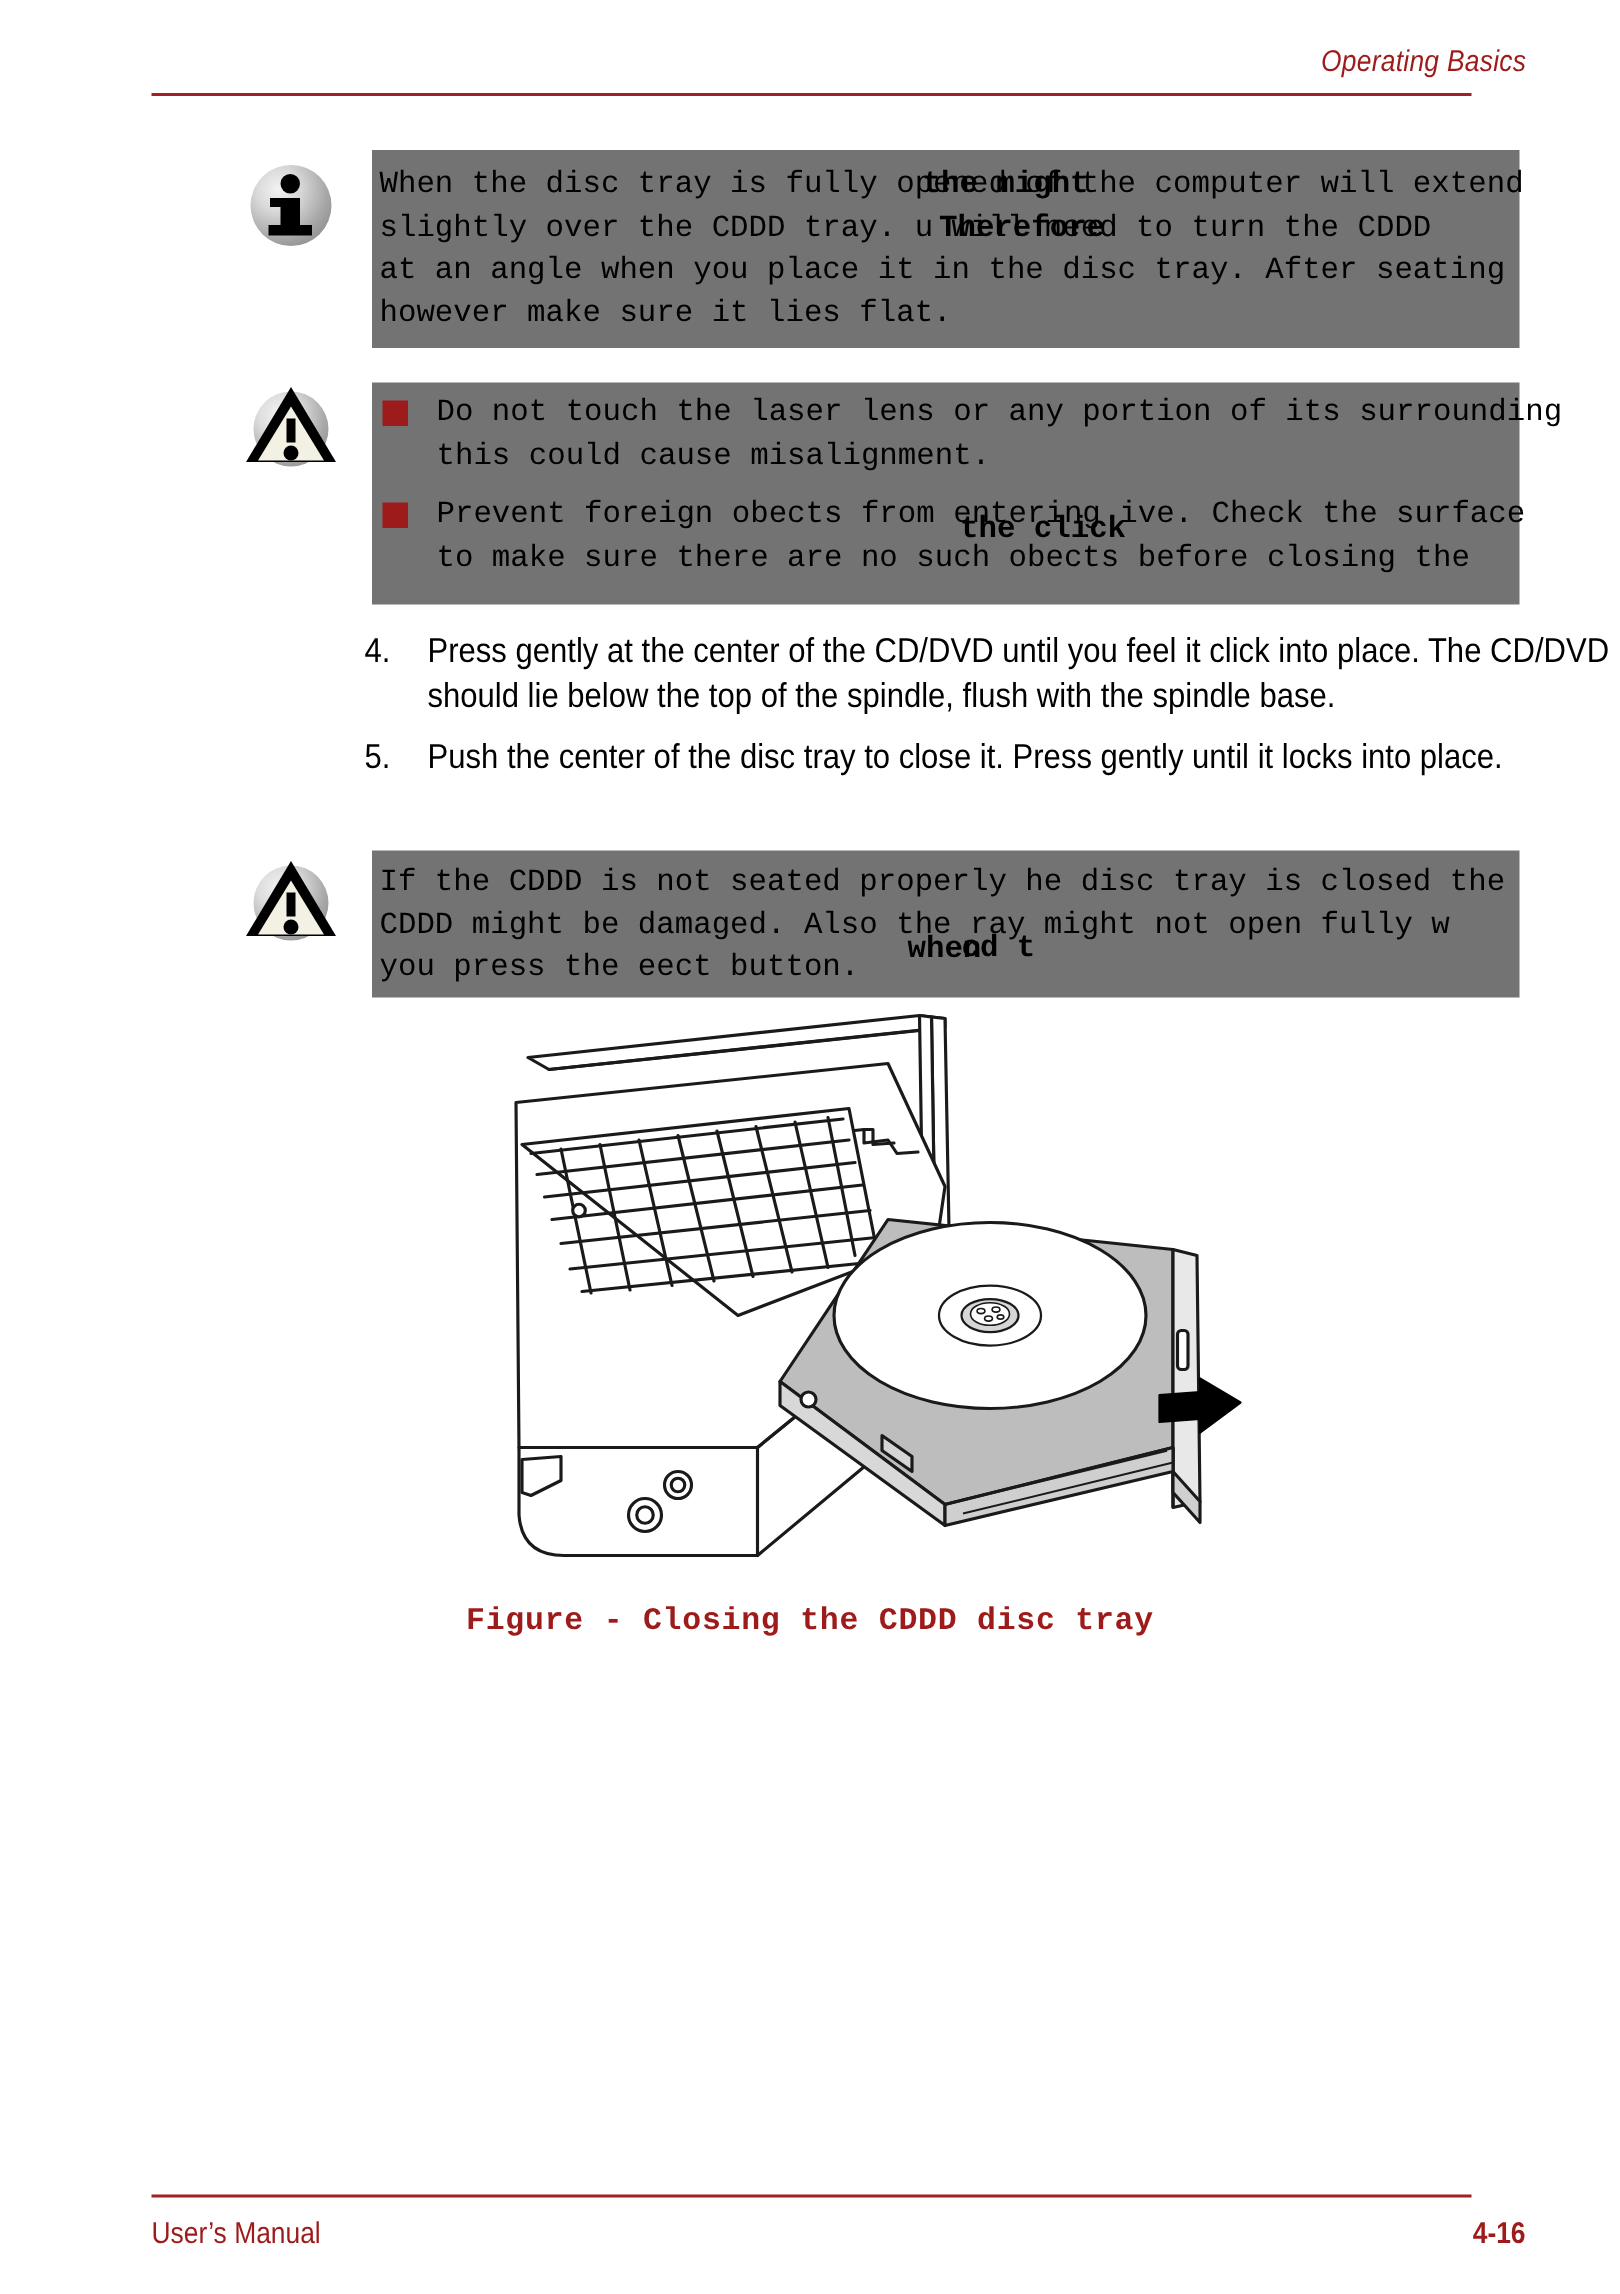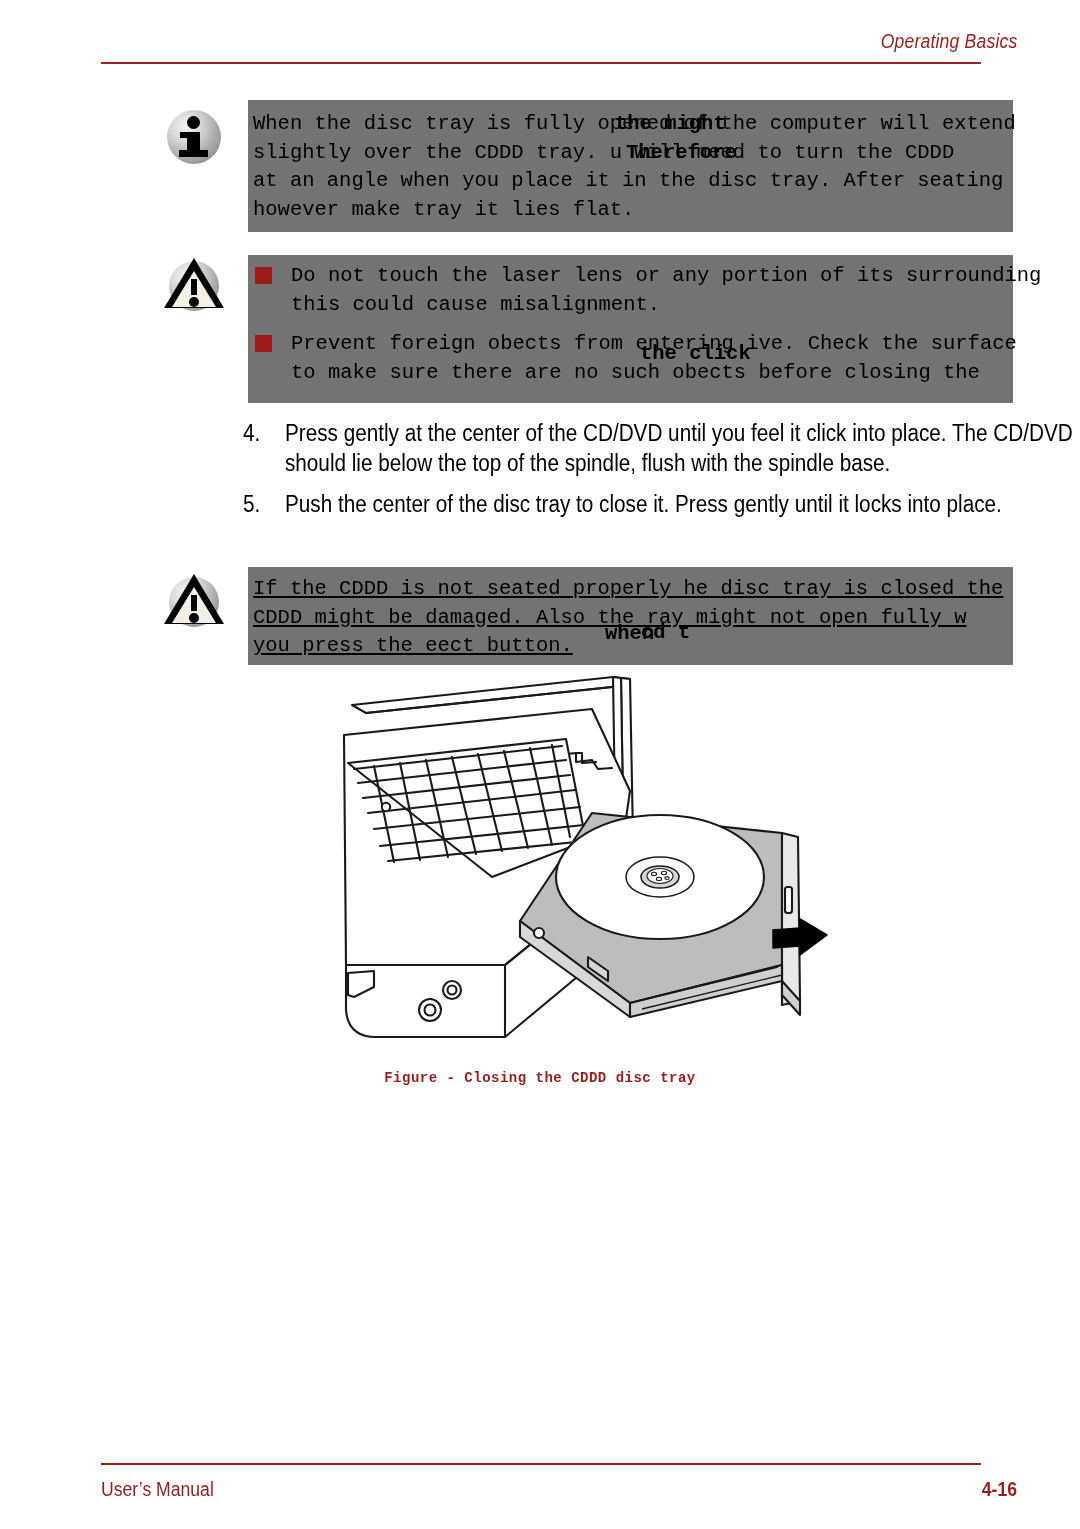--- a/index.html
+++ b/index.html
@@ -200,21 +200,21 @@
     width: 520px;
     height: 390px;
   }
   .figure-caption {
     position: absolute;
     left: 0;
     top: 1070px;
     width: 1080px;
     text-align: center;
     font-family: "Liberation Mono", monospace;
-    font-size: 14px;
+    font-size: 21px;
     font-weight: bold;
     color: #9E1B1B;
     letter-spacing: 0.5px;
   }
 
   
   .footer-rule {
     position: absolute;
     left: 101px;
     top: 1463px;
@@ -258,21 +258,21 @@
     <div class="icon-info-dot"></div>
     <div class="icon-info-serif-top"></div>
     <div class="icon-info-stem"></div>
     <div class="icon-info-serif-bot"></div>
   </div>
   <div class="callout-box" style="top:0px; width:765px; height:132px;">
     <div class="callout-text" style="padding:10px 0 0 5px;">
       <div class="ct-line">When the disc tray is fully opened  of the computer will extend</div>
       <div class="ct-line">slightly over the CDDD tray. u  will need to turn the CDDD</div>
       <div class="ct-line">at an angle when you place it in the disc tray. After seating</div>
-      <div class="ct-line">however make tray it lies flat.</div>
+      <div class="ct-line">however make sure it lies flat.</div>
     </div>
     <div class="overlap" style="left:367px; top:10px;">the might</div>
     <div class="overlap" style="left:378px; top:38.5px;">Therefore</div>
   </div>
 </div>
 
 <div class="callout" style="left:0; top:255px; width:1080px;">
   <div class="callout-icon" style="left:163px; top:0px;">
     <div class="icon-caution-circle"></div>
     <div class="icon-caution-tri"></div>
@@ -308,21 +308,21 @@
 
 <div class="callout" style="left:0; top:567px; width:1080px;">
   <div class="callout-icon" style="left:163px; top:4px;">
     <div class="icon-caution-circle"></div>
     <div class="icon-caution-tri"></div>
     <div class="icon-caution-tri-inner"></div>
     <div class="icon-caution-bang"></div>
     <div class="icon-caution-bang-dot"></div>
   </div>
   <div class="callout-box" style="top:0px; width:765px; height:98px;">
-    <div class="callout-text" style="padding:8px 0 0 5px;text-decoration:underline;">
+    <div class="callout-text" style="padding:8px 0 0 5px;">
       <div class="ct-line">If the CDDD is not seated properly he disc tray is closed the</div>
       <div class="ct-line">CDDD might be damaged. Also the   ray might not open fully w</div>
       <div class="ct-line">you press the eect button.</div>
     </div>
     <div class="overlap" style="left:357px; top:8px;margin-top:45px;">when</div>
     <div class="overlap" style="left:393px; top:36.5px;margin-top:15px;">cd t</div>
   </div>
 </div>
 
 <div class="figure-wrap">

